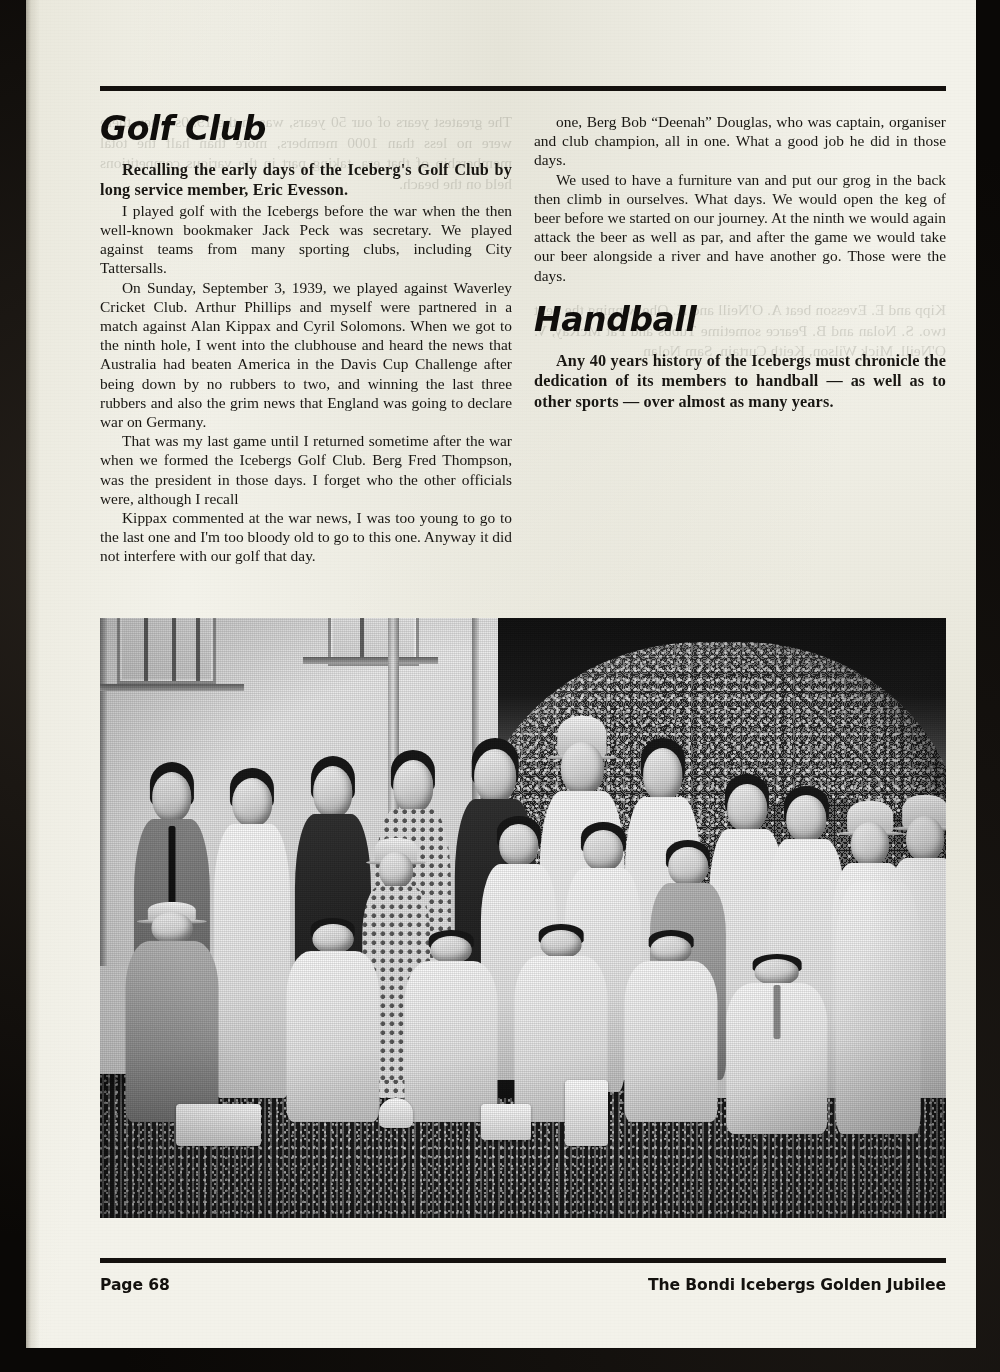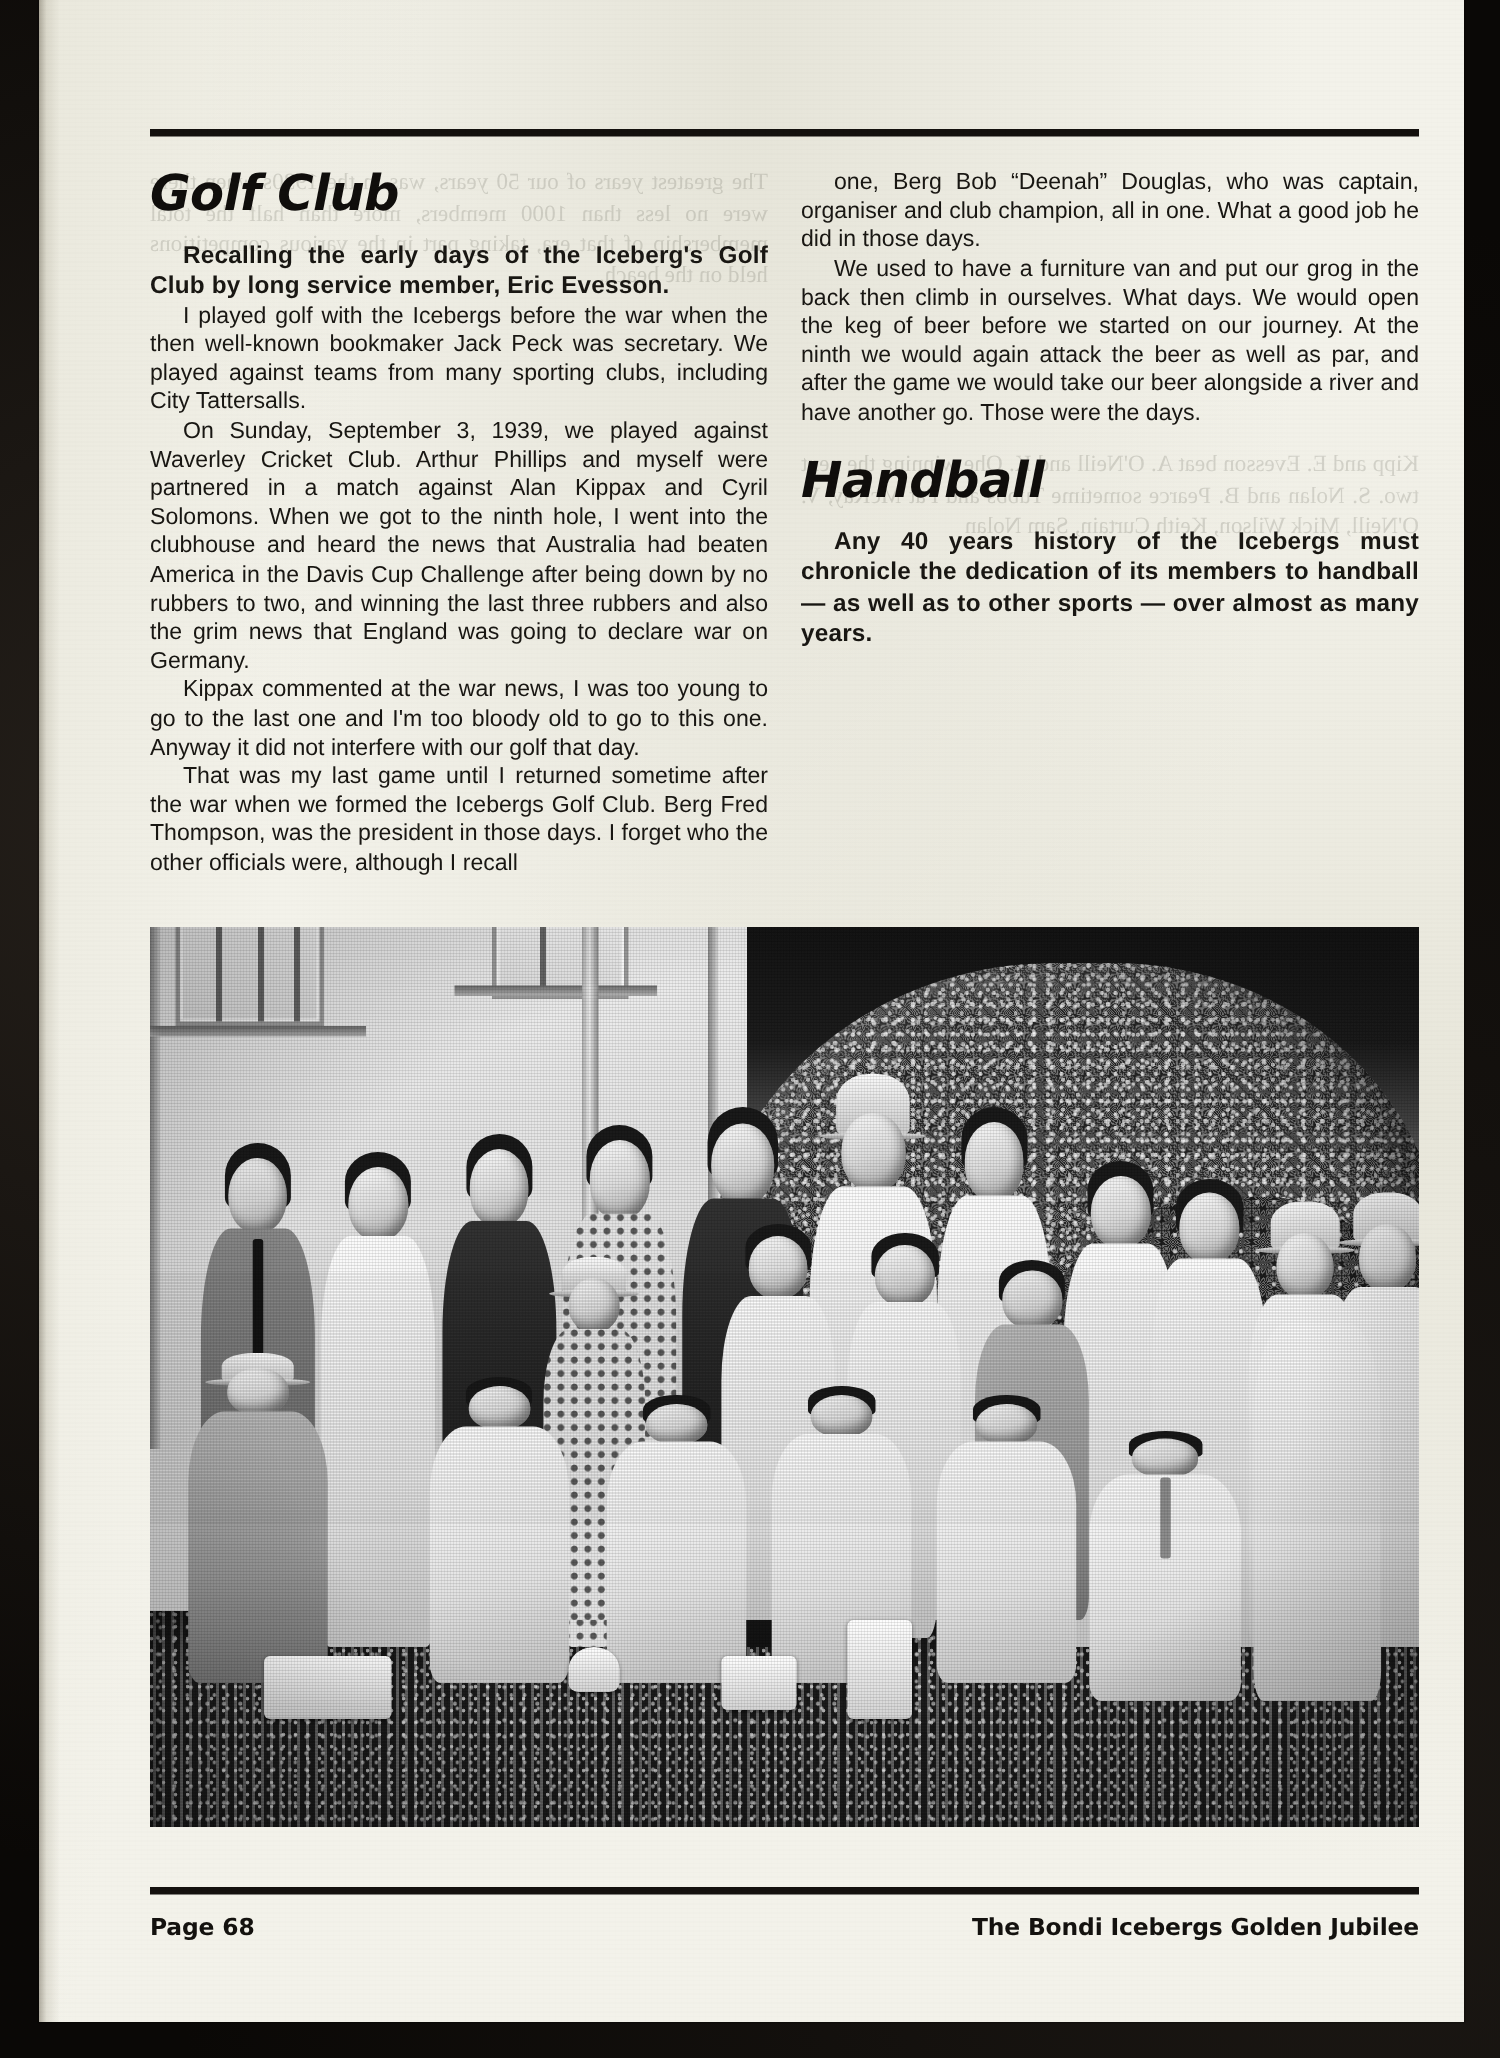--- a/index.html
+++ b/index.html
@@ -105,21 +105,21 @@
     font-style: italic;
     font-size: 33px;
     line-height: 34px;
     letter-spacing: -.4px;
     color: #100e0c;
   }
   #handball-head { margin-top: 18px; }
 
   p.body {
     margin: 0;
-    font-family: Liberation Sans, sans-serif;
+    font-family: Liberation Serif, serif;
     font-size: 15.4px;
     line-height: 19.2px;
     text-align: justify;
     text-indent: 22px;
     color: #191713;
   }
   p.lead {
     font-weight: bold;
     font-size: 16.2px;
     line-height: 20.4px;
@@ -314,22 +314,22 @@
 
     <div class="rule" id="top-rule"></div>
 
     <div class="column" id="col-left">
       <h1 class="section-head">Golf Club</h1>
 
       <p class="body lead">Recalling the early days of the Iceberg's Golf Club by long service member, Eric Evesson.</p>
 
       <p class="body">I played golf with the Icebergs before the war when the then well-known bookmaker Jack Peck was secretary. We played against teams from many sporting clubs, including City Tattersalls.</p>
       <p class="body">On Sunday, September 3, 1939, we played against Waverley Cricket Club. Arthur Phillips and myself were partnered in a match against Alan Kippax and Cyril Solomons. When we got to the ninth hole, I went into the clubhouse and heard the news that Australia had beaten America in the Davis Cup Challenge after being down by no rubbers to two, and winning the last three rubbers and also the grim news that England was going to declare war on Germany.</p>
+      <p class="body">That was my last game until I returned sometime after the war when we formed the Icebergs Golf Club. Berg Fred Thompson, was the president in those days. I forget who the other officials were, although I recall</p>
       <p class="body">Kippax commented at the war news, I was too young to go to the last one and I'm too bloody old to go to this one. Anyway it did not interfere with our golf that day.</p>
-      <p class="body">That was my last game until I returned sometime after the war when we formed the Icebergs Golf Club. Berg Fred Thompson, was the president in those days. I forget who the other officials were, although I recall</p>
     </div>
 
     <div class="column" id="col-right">
       <p class="body">one, Berg Bob “Deenah” Douglas, who was captain, organiser and club champion, all in one. What a good job he did in those days.</p>
       <p class="body">We used to have a furniture van and put our grog in the back then climb in ourselves. What days. We would open the keg of beer before we started on our journey. At the ninth we would again attack the beer as well as par, and after the game we would take our beer alongside a river and have another go. Those were the days.</p>
 
       <h1 class="section-head" id="handball-head">Handball</h1>
 
       <p class="body lead">Any 40 years history of the Icebergs must chronicle the dedication of its members to handball — as well as to other sports — over almost as many years.</p>
 

